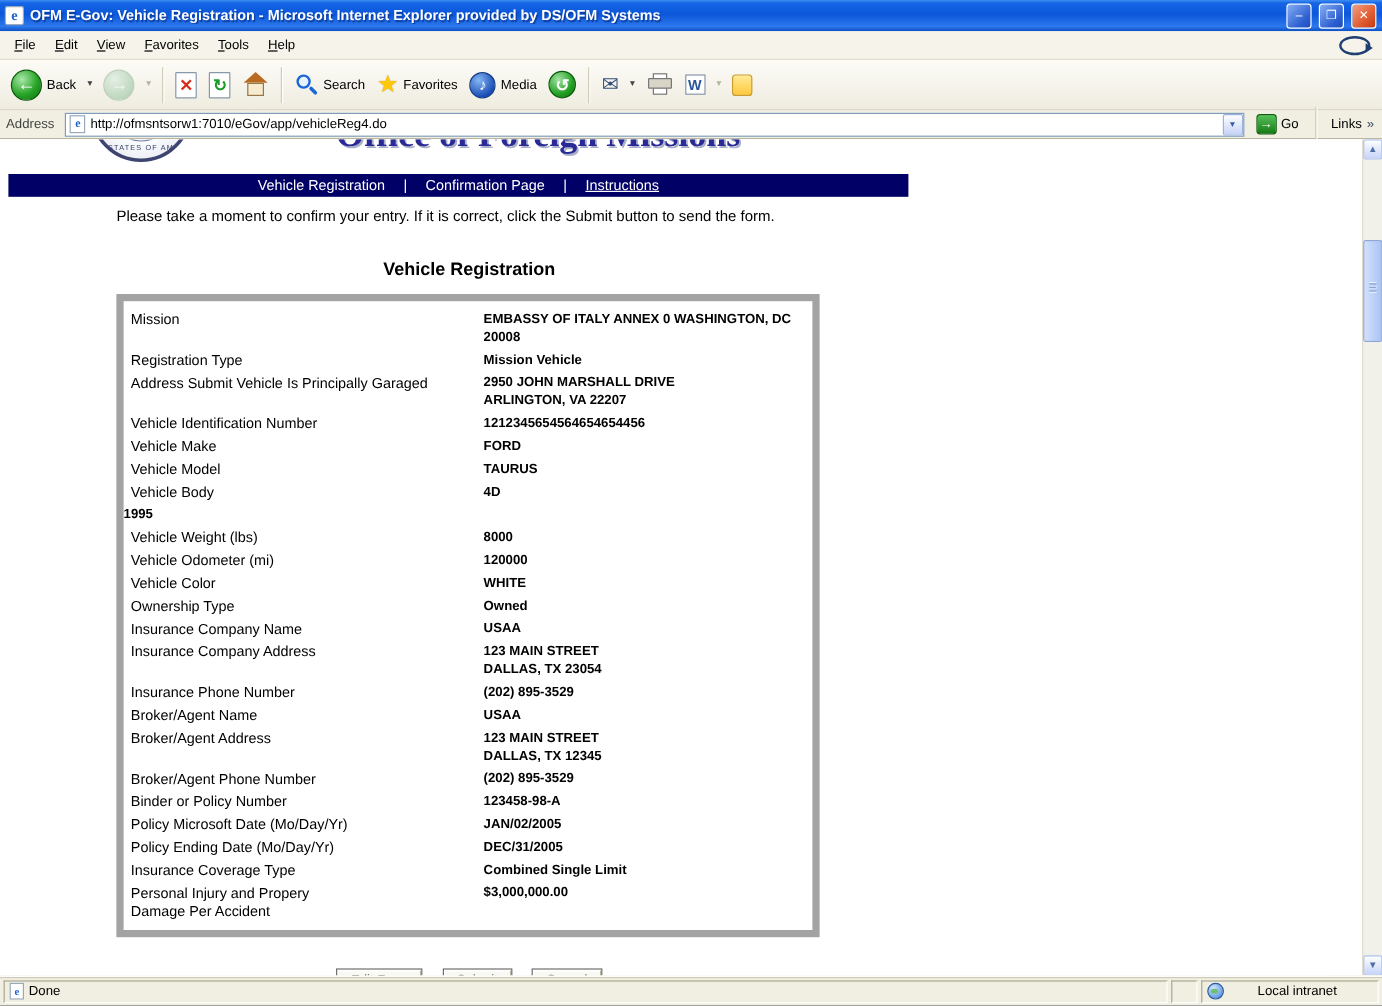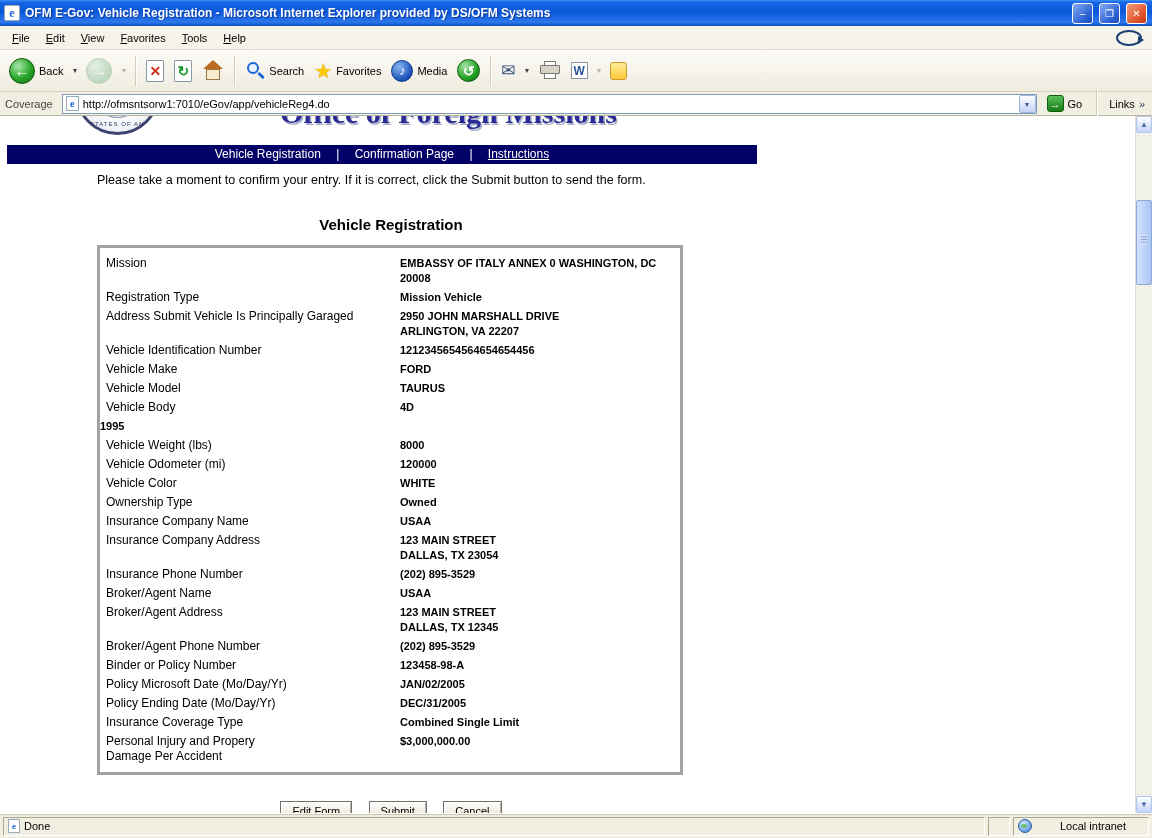--- a/index.html
+++ b/index.html
@@ -95,21 +95,21 @@
 
   .page-nav { margin:5px 0 0 7px; width:750px; height:19px; background:#000066; color:#fff; font-size:12px;
     line-height:19px; text-align:center; white-space:nowrap; }
   .nav-item { color:#fff; cursor:default; }
   .nav-item.underline { text-decoration:underline; cursor:pointer; }
   .nav-sep { padding:0 12px; color:#fff; }
 
   .intro-text { margin:9px 0 0 97px; font-size:12.5px; color:#000; }
   .page-heading { margin-top:29px; width:782px; text-align:center; font-size:15px; font-weight:bold; color:#000; }
 
-  .fields-table { margin:12px 0 0 97px; width:586px; border:3px solid #a3a3a3; padding:6px 0; background:#fff; }
+  .fields-table { margin:12px 0 0 97px; width:586px; border:6px solid #a3a3a3; padding:6px 0; background:#fff; }
   .field-row { display:flex; padding:2px 0; font-size:12px; line-height:15px; }
   .field-label { width:300px; padding-left:6px; white-space:pre-line; color:#000; }
   .field-value { flex:1; padding-right:4px; font-weight:bold; font-size:11px; white-space:pre-line; color:#000; }
 
   .button-row { width:782px; text-align:center; margin-top:26px; }
   .form-button { display:inline-block; margin:0 6px; padding:3px 11px; font-size:11px; font-family:"Liberation Sans",sans-serif;
     color:#000; background:linear-gradient(#fdfdfb,#e7e3d3); border:1px solid #6f6f6f;
     box-shadow:inset 1px 1px 0 #fff, inset -1px -1px 0 #b9b5a4; cursor:default; }
 
   
@@ -122,21 +122,21 @@
   .sb-thumb::after { content:""; position:absolute; left:4px; right:4px; top:38px; height:1px;
     box-shadow:0 0 0 0.5px #eef4ff, 0 3px 0 0 #8aa4d4, 0 4px 0 0 #eef4ff, 0 -3px 0 0 #8aa4d4, 0 -4px 0 0 #eef4ff, 0 0 0 0.5px #8aa4d4; background:#8aa4d4; }
 
   
   .statusbar { height:25px; flex:0 0 25px; display:flex; align-items:center; gap:3px; padding:3px 3px 3px 3px;
     background:#f1efe2; border-top:1px solid #fff; box-shadow:inset 0 2px 1px -1px #c9c5b2; font-size:11px; }
   .sb-panel { height:19px; display:flex; align-items:center; gap:4px; padding:0 4px;
     border:1px solid; border-color:#aba791 #ffffff #ffffff #aba791; }
   .sb-panel.main { flex:1; }
   .sb-panel.tiny { width:22px; }
-  .sb-panel.zone { width:136px;gap:28px; }
+  .sb-panel.zone { width:148px;gap:28px; }
   .status-doc-icon { width:12px; height:14px; background:#fff; border:1px solid #9ab; color:#1b63cf; font-weight:bold;
     font-size:9px; line-height:12px; text-align:center; font-family:"Liberation Serif",serif; }
   .globe-icon { width:14px; height:14px; border-radius:50%; border:1px solid #2a5c9e; position:relative;
     background:radial-gradient(circle at 35% 30%,#cfe8ff,#3d7fd6); }
   .globe-icon::after { content:""; position:absolute; left:2px; top:4px; width:6px; height:4px; border-radius:50%; background:#6fbf6f; }
 </style>
 </head>
 <body>
 
 <div class="window">
@@ -221,21 +221,21 @@
     <div class="tbtn">
       <span class="word-icon">W</span>
     </div>
     <span class="caret disabled">▼</span>
     <div class="tbtn">
       <span class="messenger-icon"></span>
     </div>
   </div>
 
   <div class="addressbar">
-    <span class="address-label">Coverage</span>
+    <span class="address-label">Address</span>
     <div class="address-input">
       <span class="page-icon">e</span>
       <span class="url-text">http://ofmsntsorw1:7010/eGov/app/vehicleReg4.do</span>
       <span class="dd-btn">▼</span>
     </div>
     <div class="go-btn">
       <span class="go-icon">→</span>
       <span>Go</span>
     </div>
     <div class="tsep"></div>

